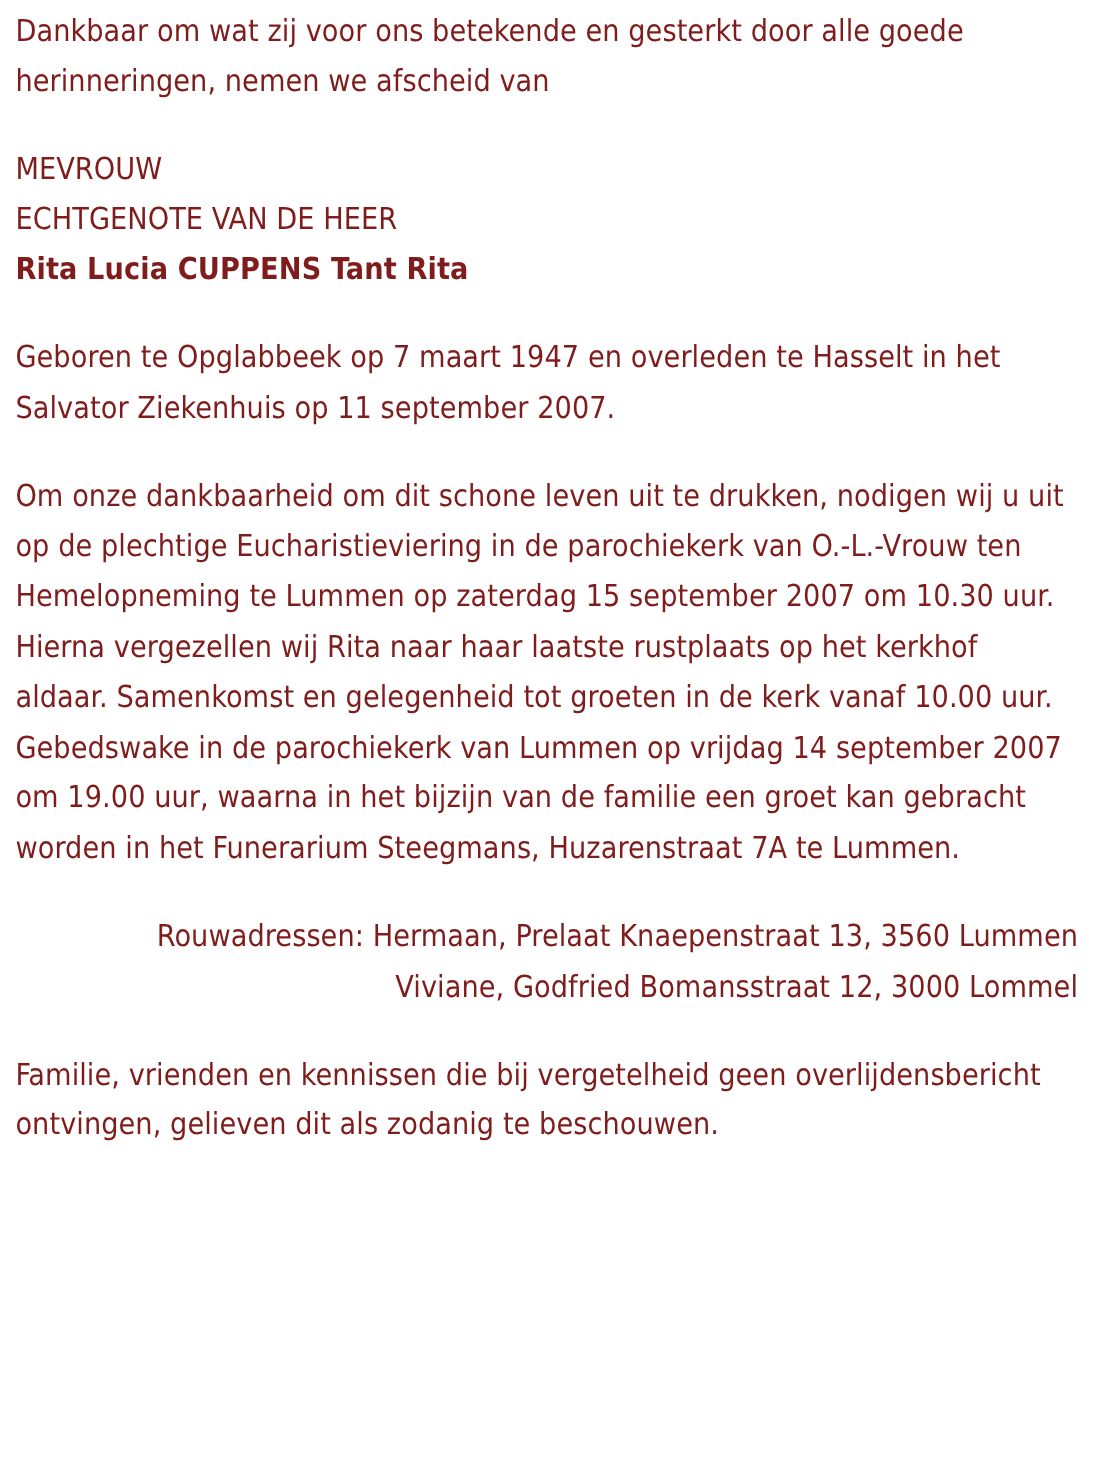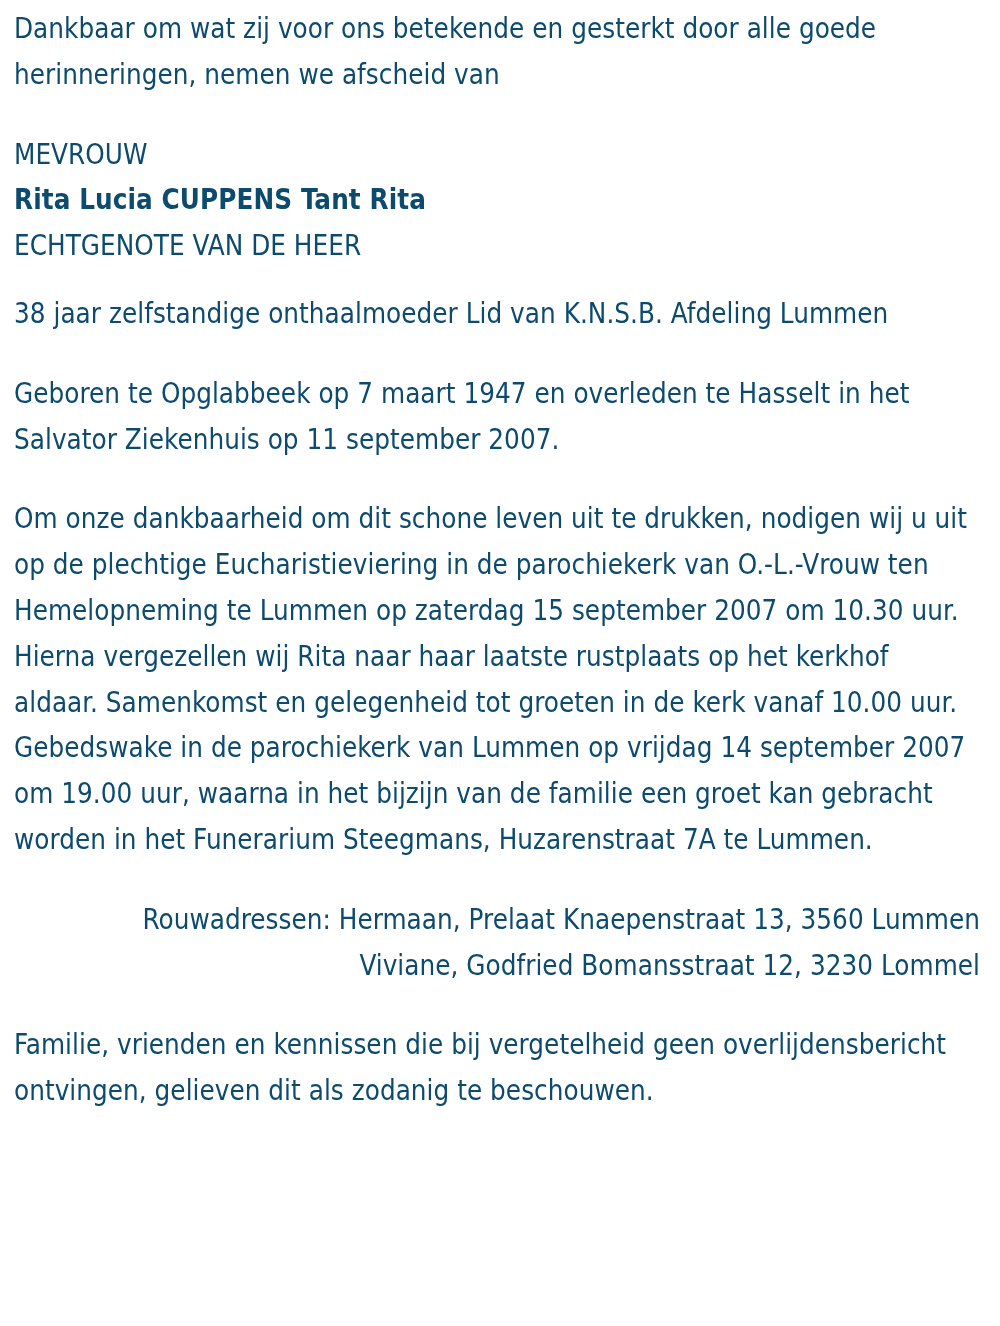--- a/index.html
+++ b/index.html
@@ -27,21 +27,21 @@
     line-height: 45.8px;
     letter-spacing: 0.05px;
     text-align: left;
     margin: 0 0 34px 0;
     max-width: 965px;
     white-space: pre-line;
   }
   .para:last-child { margin-bottom: 0; }
 
   
-  .ident { margin-bottom: 22px; }
+  .ident { margin-bottom: 34px; }
   .ident .line {
     font-size: 27.5px;
     line-height: 45.8px;
     letter-spacing: 0.05px;
     margin: 0;
     white-space: nowrap;
   }
   .ident .line.name {
     font-weight: 700;
     letter-spacing: 0.1px;
@@ -51,37 +51,36 @@
     line-height: 45.8px;
     letter-spacing: 0.05px;
     margin: 0;
     text-align: right;
   }
   .addr { margin-bottom: 34px; }
 </style>
 </head>
 <body style="background: rgb(255, 255, 255);">
 
-<div id="notice" style="color: #0c4a6e;">
+<div id="notice" style="color: #7f1d1d;">
 
   <p class="para">Dankbaar om wat zij voor ons betekende en gesterkt door alle goede herinneringen, nemen we afscheid van</p>
 
   <div class="ident">
     <p class="line">MEVROUW</p>
+    <p class="line">ECHTGENOTE VAN DE HEER</p>
     <p class="line name">Rita Lucia CUPPENS Tant Rita</p>
-    <p class="line">ECHTGENOTE VAN DE HEER</p>
   </div>
 
-  <p class="para">38 jaar zelfstandige onthaalmoeder Lid van K.N.S.B. Afdeling Lummen</p>
 
   <p class="para">Geboren te Opglabbeek op 7 maart 1947 en overleden te Hasselt in het Salvator Ziekenhuis op 11 september 2007.</p>
 
   <p class="para">Om onze dankbaarheid om dit schone leven uit te drukken, nodigen wij u uit op de plechtige Eucharistieviering in de parochiekerk van O.-L.-Vrouw ten Hemelopneming te Lummen op zaterdag 15 september 2007 om 10.30 uur. Hierna vergezellen wij Rita naar haar laatste rustplaats op het kerkhof aldaar. Samenkomst en gelegenheid tot groeten in de kerk vanaf 10.00 uur. Gebedswake in de parochiekerk van Lummen op vrijdag 14 september 2007 om 19.00 uur, waarna in het bijzijn van de familie een groet kan gebracht worden in het Funerarium Steegmans, Huzarenstraat 7A te Lummen.</p>
 
 
   <div class="addr">
     <p class="line">Rouwadressen: Hermaan, Prelaat Knaepenstraat 13, 3560 Lummen</p>
-    <p class="line">Viviane, Godfried Bomansstraat 12, 3230 Lommel</p>
+    <p class="line">Viviane, Godfried Bomansstraat 12, 3000 Lommel</p>
   </div>
 
   <p class="para">Familie, vrienden en kennissen die bij vergetelheid geen overlijdensbericht ontvingen, gelieven dit als zodanig te beschouwen.</p>
 
 </div>
 
 </body></html>

